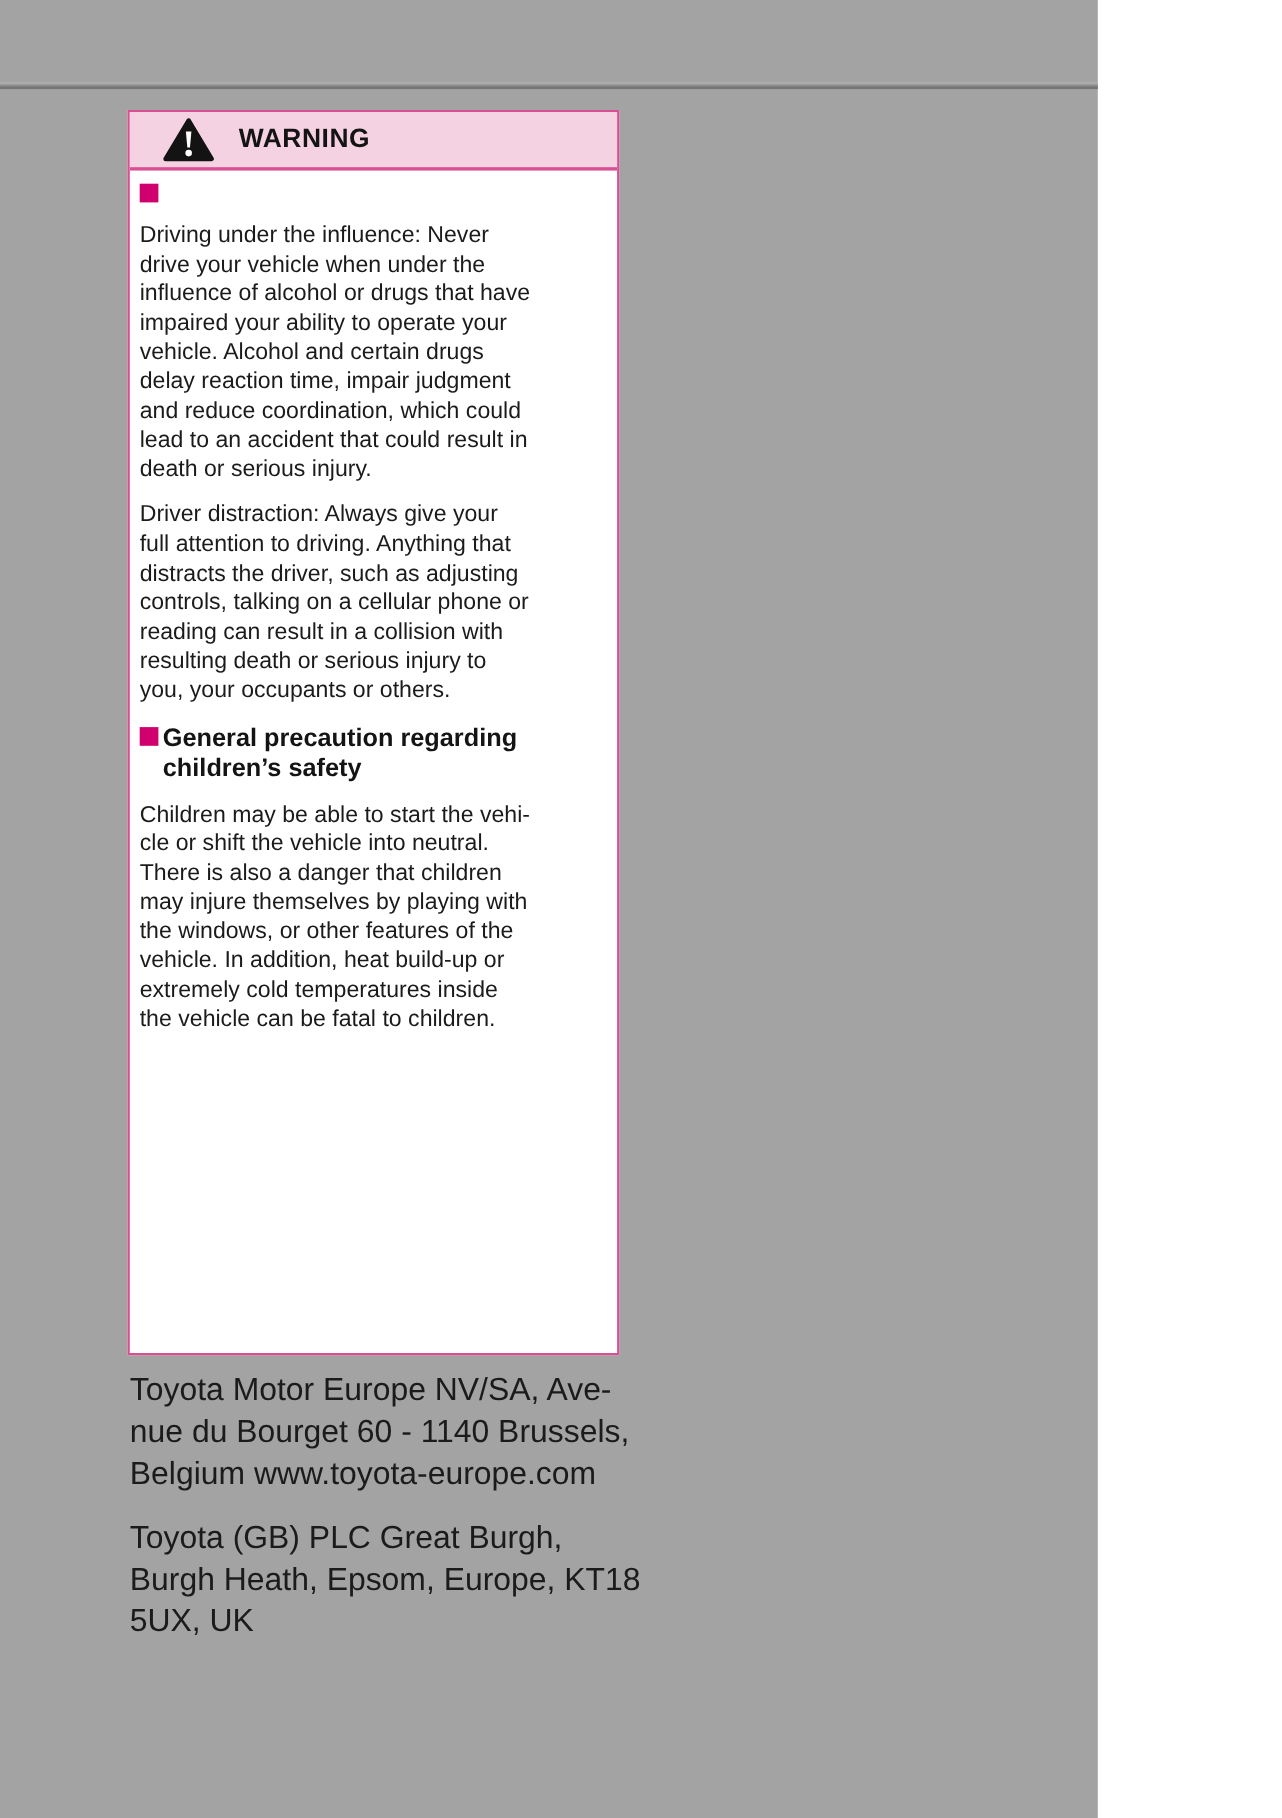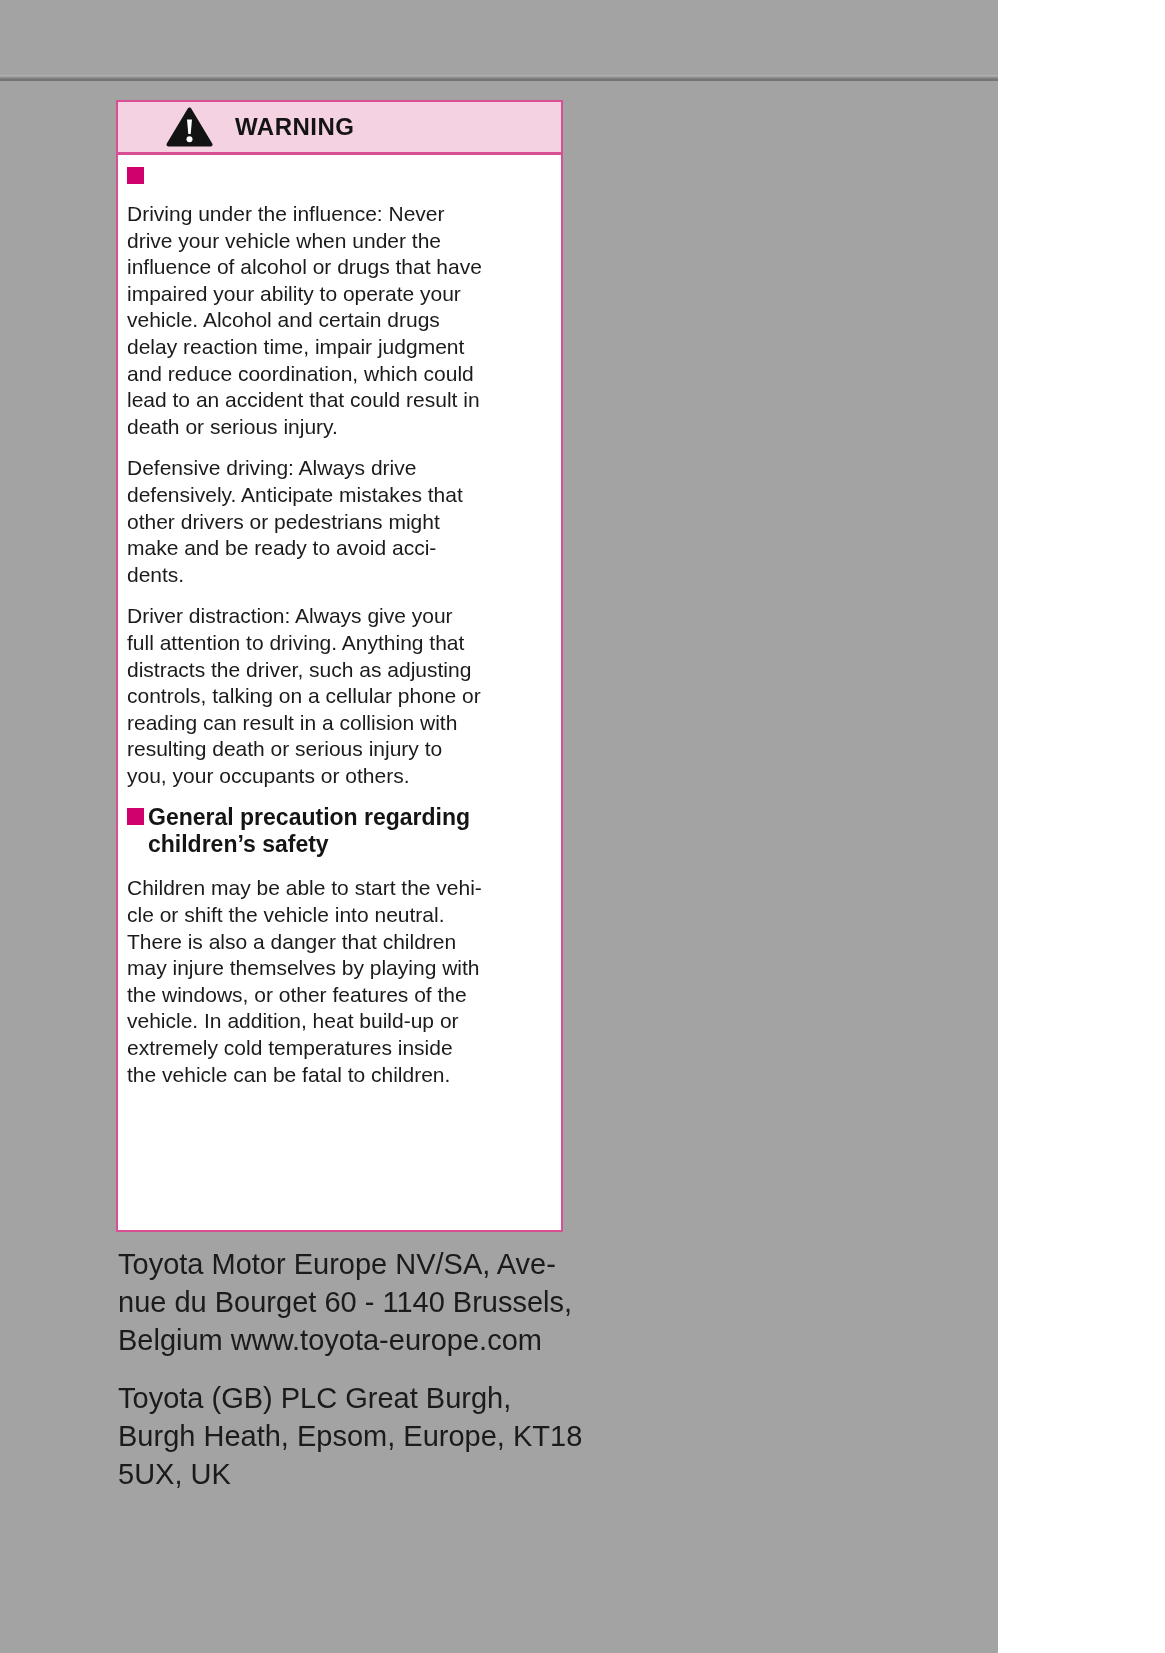--- a/index.html
+++ b/index.html
@@ -25,21 +25,21 @@
     position:absolute;left:116px;top:100px;width:447px;height:1132px;
     box-sizing:border-box;
     border:2px solid var(--warning-border,#d84f93);
     background:#ffffff;
   }
   .warning-header{
     display:flex;align-items:center;
     height:53px;box-sizing:border-box;
     background:var(--warning-header-bg,#f5d2e2);
     border-bottom:3px solid var(--warning-border,#d84f93);
-    padding-left:48px;gap:22px;
+    padding-left:30px;gap:22px;
   }
   .warning-icon{display:flex;align-items:center;}
   .warning-title{
     font-size:24px;font-weight:bold;color:#141414;letter-spacing:0.5px;
   }
   .warning-body{padding:8px 12px 0 9px;}
   .w-heading{
     display:flex;gap:4px;
     font-size:23px;font-weight:bold;line-height:27px;color:#141414;
     margin:0 0 17px 0;
@@ -93,25 +93,20 @@
         </div>
         <p class="para">Driving under the influence: Never
 drive your vehicle when under the
 influence of alcohol or drugs that have
 impaired your ability to operate your
 vehicle. Alcohol and certain drugs
 delay reaction time, impair judgment
 and reduce coordination, which could
 lead to an accident that could result in
 death or serious injury.</p>
-        <p class="para">Defensive driving: Always drive
-defensively. Anticipate mistakes that
-other drivers or pedestrians might
-make and be ready to avoid acci-
-dents.</p>
         <p class="para">Driver distraction: Always give your
 full attention to driving. Anything that
 distracts the driver, such as adjusting
 controls, talking on a cellular phone or
 reading can result in a collision with
 resulting death or serious injury to
 you, your occupants or others.</p>
       </div>
 
       <div class="w-section w-section-2">

